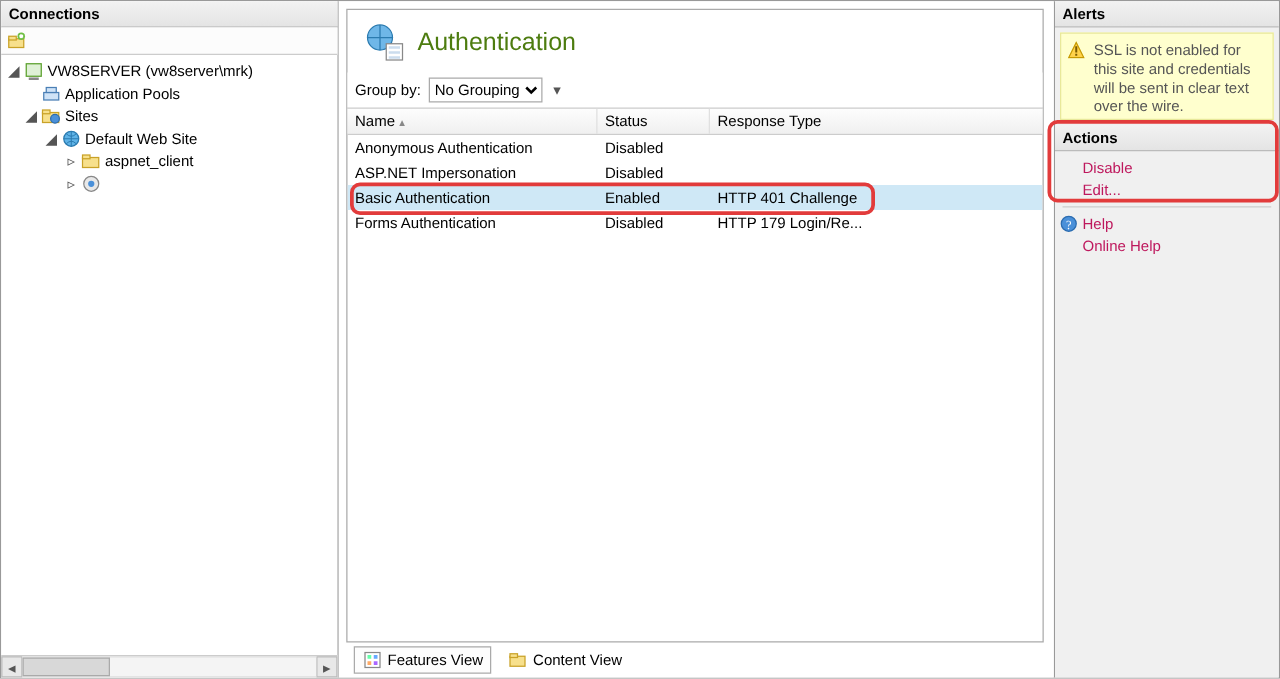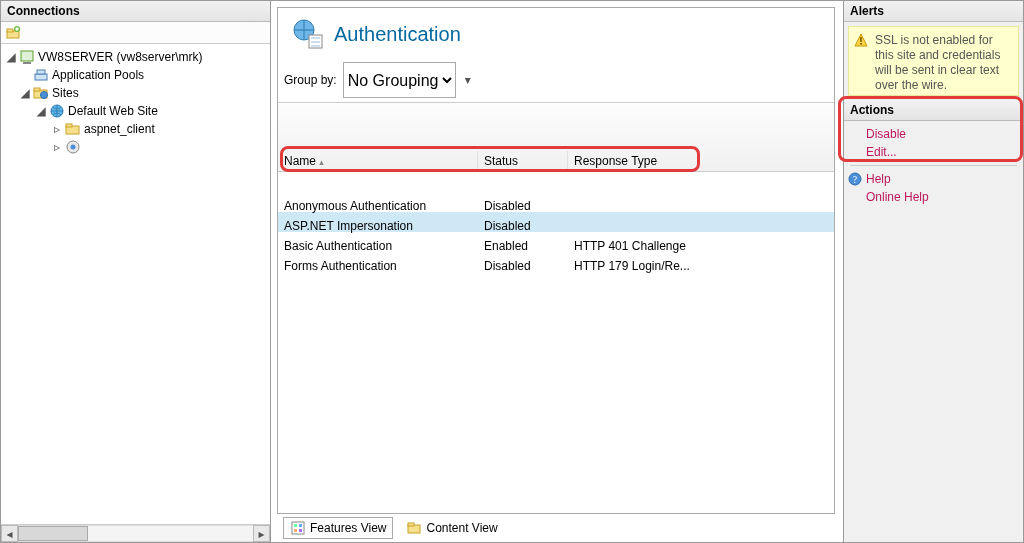--- a/index.html
+++ b/index.html
@@ -19,26 +19,26 @@
   .ticon { width:16px; height:16px; display:inline-flex; align-items:center; justify-content:center; margin-right:3px;}
   .indent1{padding-left:16px;} .indent2{padding-left:32px;} .indent3{padding-left:48px;}
   
   .hscroll { height:18px; border-top:1px solid #ccc; background:#f0f0f0; display:flex; align-items:center; }
   .hscroll .arrow{ width:17px; height:17px; background:#e8e8e8; border:1px solid #bbb; display:flex; align-items:center; justify-content:center; color:#555;}
   .hscroll .track{ flex:1; height:17px; background:#f4f4f4; border-top:1px solid #ddd; border-bottom:1px solid #ddd; position:relative;}
   .hscroll .thumb{ position:absolute; left:0; top:0; height:15px; width:70px; background:#d8d8d8; border:1px solid #aaa;}
   
   .center-inner { margin:6px 8px 0 6px; flex:1; display:flex; flex-direction:column; border:1px solid #aaa; background:#fff;}
   .center-header { display:flex; align-items:center; gap:10px; padding:10px 14px 8px 14px; }
-  .center-header h1 { font-size:20px; font-weight:normal; margin:0; color:#0369a1;}
+  .center-header h1 { font-size:20px; font-weight:normal; margin:0; color:#4d7c0f;}
   .big-icon { width:32px; height:32px; position:relative; }
   .groupby-bar { display:flex; align-items:center; gap:6px; padding:4px 6px; background:#fff; }
-  .groupby-bar select{ font-size:16px; border:1px solid #aaa; background:#fff; height:36px;}
+  .groupby-bar select{ font-size:12px; border:1px solid #aaa; background:#fff; height:20px;}
   .grid-head { display:flex; border-top:1px solid #ccc; border-bottom:1px solid #ccc; background:linear-gradient(#fdfdfd,#f0f0f0); }
-  .col { padding:3px 6px; border-right:1px solid #e0e0e0; overflow:hidden; text-overflow:ellipsis; white-space:nowrap;margin-top:48px;}
+  .col { padding:3px 6px; border-right:1px solid #e0e0e0; overflow:hidden; text-overflow:ellipsis; white-space:nowrap;}
   .c-name{ width:200px; } .c-status{ width:90px;} .c-resp{ flex:1; border-right:none;}
   .grid-body { flex:1; overflow:auto; }
   .grid-row { display:flex; height:20px; align-items:center; border-bottom:0px solid transparent; }
   .grid-row .col{ border-right:none; }
   .grid-row.selected { background:#cfe8f6; }
   .highlight-ring { position:absolute; border:3px solid #e23b3b; border-radius:8px; pointer-events:none; }
   
   .bottom-tabs { height:22px; display:flex; align-items:center; gap:6px; padding:2px 6px 2px 6px; margin:3px 8px 3px 6px; }
   .btab { display:flex; align-items:center; gap:4px; padding:2px 6px; border:1px solid transparent; cursor:default;}
   .btab.active { border:1px solid #aaa; background:#fdfdfd;}

